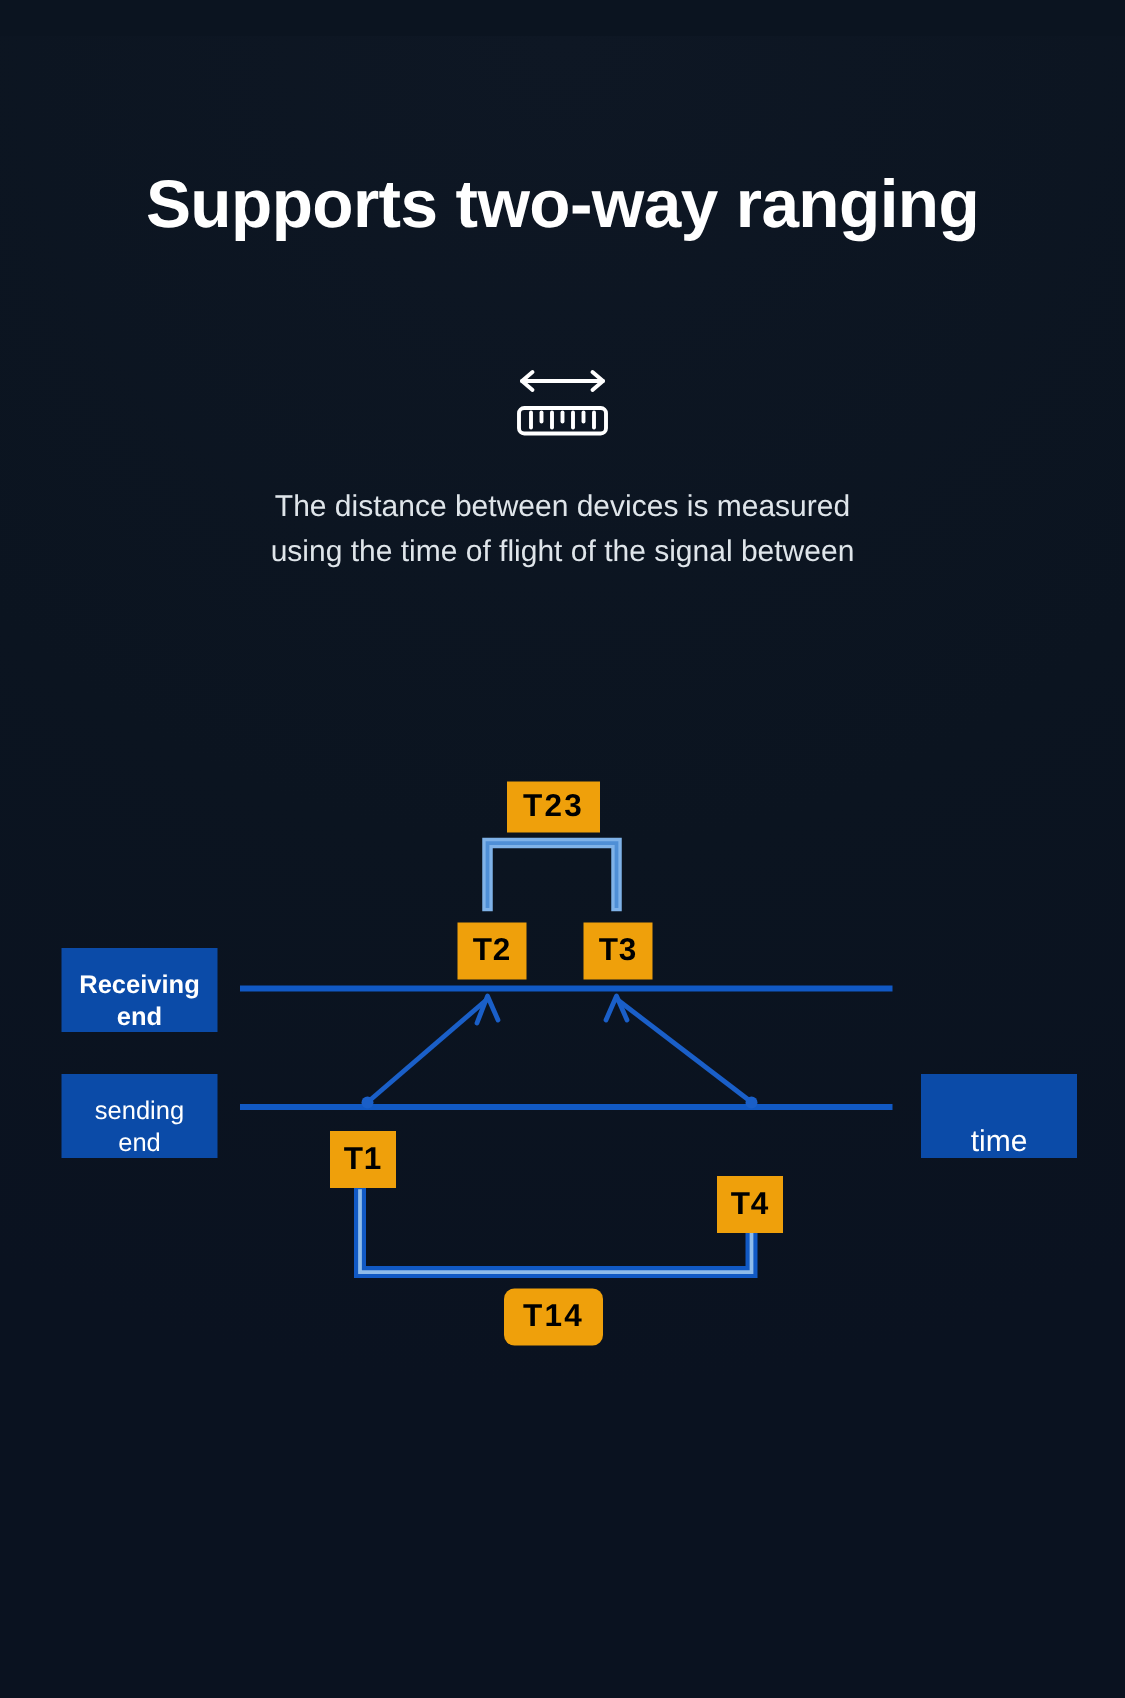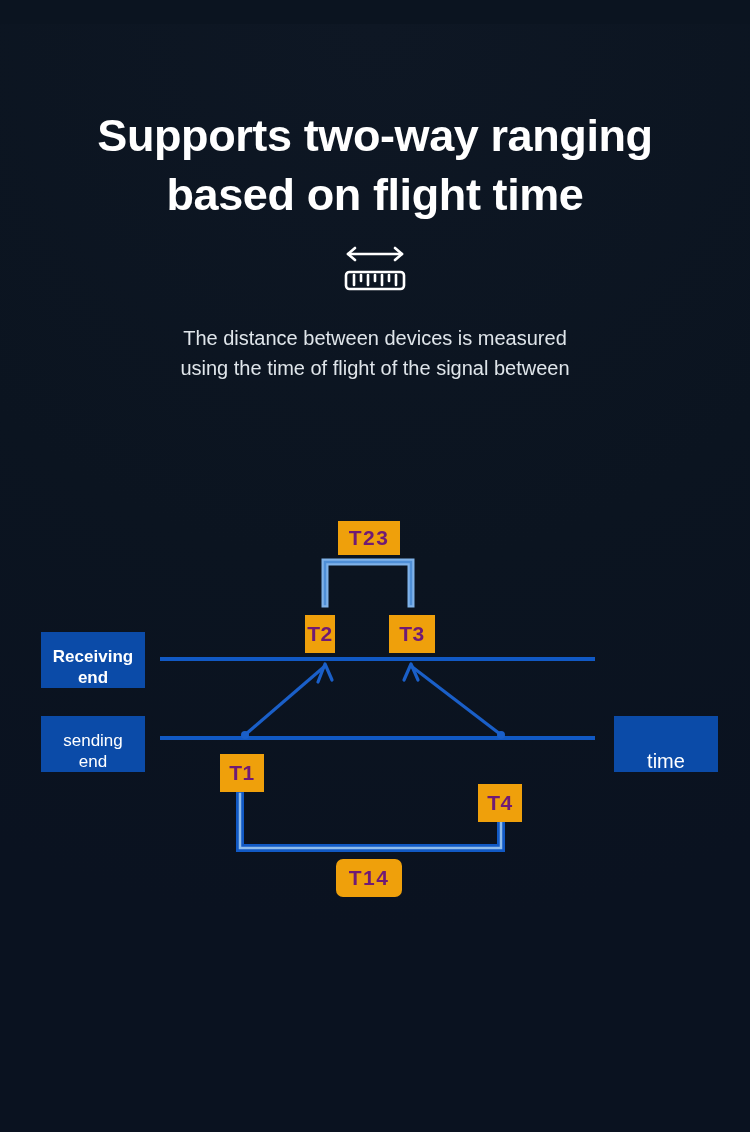--- a/index.html
+++ b/index.html
@@ -50,21 +50,21 @@
 
   
   #diagram {
     position:absolute;
     left:0; top:0; width:750px; height:1132px;
   }
 
   .badge {
     position:absolute;
     background:#efa00b;
-    color:#701a75;
+    color:#000000;
     font-size:21px;
     font-weight:700;
     display:flex;
     align-items:center;
     justify-content:center;
     letter-spacing:0.5px;
   }
   .badge.wide { letter-spacing:1.5px; }
 
   .lbl {
@@ -82,21 +82,20 @@
   .lbl.reg  { font-weight:400; }
   .lbl.time { font-weight:400; font-size:20px; }
 </style>
 </head>
 <body>
 
 <div id="page">
 
   <div class="title">
     <span class="ln">Supports two-way ranging</span>
-    <span class="ln">based on flight time</span>
   </div>
 
   <div class="icon-wrap">
     <svg width="70" height="52" viewBox="0 0 70 52">
       <g stroke="#ffffff" stroke-width="2.6" fill="none" stroke-linecap="round" stroke-linejoin="round">
         <line x1="8" y1="12" x2="62" y2="12"></line>
         <polyline points="15,6 8,12 15,18"></polyline>
         <polyline points="55,6 62,12 55,18"></polyline>
         <rect x="6" y="30" width="58" height="17" rx="3.5" ry="3.5"></rect>
         <line x1="14" y1="33" x2="14" y2="43"></line>
@@ -155,21 +154,21 @@
     <div>
       <span>sending</span><br>
       <span>end</span>
     </div>
   </div>
 
   <div class="lbl time" style="left:614px; top:692px; width:104px; height:56px;">time</div>
 
   <div class="badge wide" style="left:338px; top:497px; width:62px; height:34px;">T23</div>
 
-  <div class="badge" style="left:305px; top:591px; width:30px; height:38px;">T2</div>
+  <div class="badge" style="left:305px; top:591px; width:46px; height:38px;">T2</div>
 
   <div class="badge" style="left:389px; top:591px; width:46px; height:38px;">T3</div>
 
   <div class="badge" style="left:220px; top:730px; width:44px; height:38px;">T1</div>
 
   <div class="badge" style="left:478px; top:760px; width:44px; height:38px;">T4</div>
 
   <div class="badge wide" style="left:336px; top:835px; width:66px; height:38px;border-radius:7px;">T14</div>
 
 </div>

